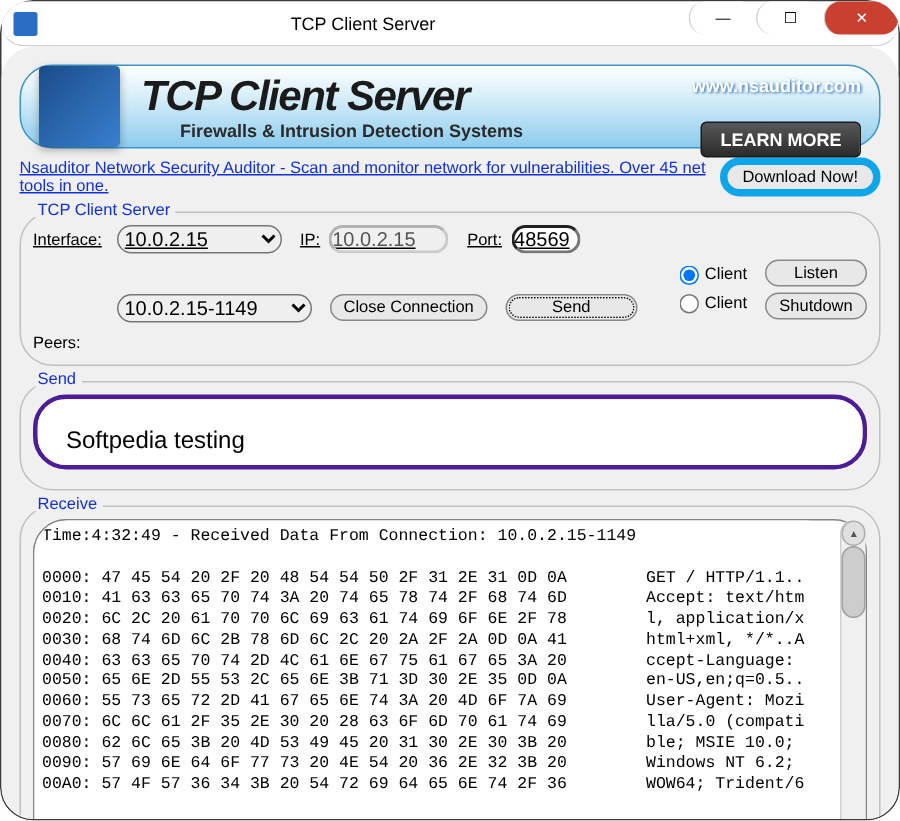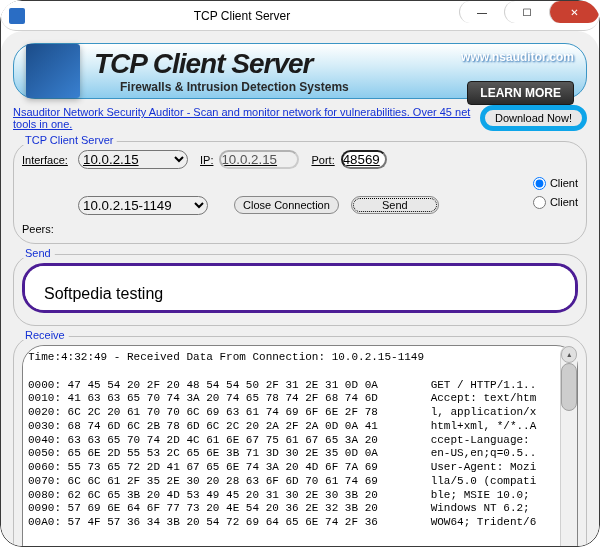--- a/index.html
+++ b/index.html
@@ -91,33 +91,37 @@
             <label style="font-size:11px; width:50px;">Interface:</label>
             <select style="width:110px;"><option>10.0.2.15</option></select>
             <label style="font-size:11px; margin-left:6px;">IP:</label>
             <input type="text" class="ip-input" disabled="" value="10.0.2.15" style="">
             <label style="font-size:11px; margin-left:6px;">Port:</label>
             <input type="text" class="port-input" value="48569" style="">
           </div>
           <div style="display:flex; align-items:center; gap:6px;">
             <label style="font-size:11px; width:50px;margin-top:48px;">Peers:</label>
             <select style="width:130px;"><option>10.0.2.15-1149</option></select>
-            <button class="win-btn" style="margin-left:20px; min-width:96px;">Close Connection</button>
+            <button class="win-btn" style="margin-left:6px; min-width:96px;">Close Connection</button>
             <button class="win-btn dotted" style="margin-left:6px;">Send</button>
           </div>
         </div>
         <div class="radio-col">
           <label>
               <input type="radio" name="mode" checked="" style="">
               <span>Client</span>
             </label>
           <label>
               <input type="radio" name="mode" style="">
               <span>Client</span>
             </label>
+        </div>
+        <div class="btn-col">
+          <button class="win-btn">Listen</button>
+          <button class="win-btn">Shutdown</button>
         </div>
       </div>
     </div>
 
     <div class="groupbox">
       <div class="groupbox-label">Send</div>
       <textarea class="send-area" style="">Softpedia testing</textarea>
     </div>
 
     <div class="groupbox" style="flex:1;">

